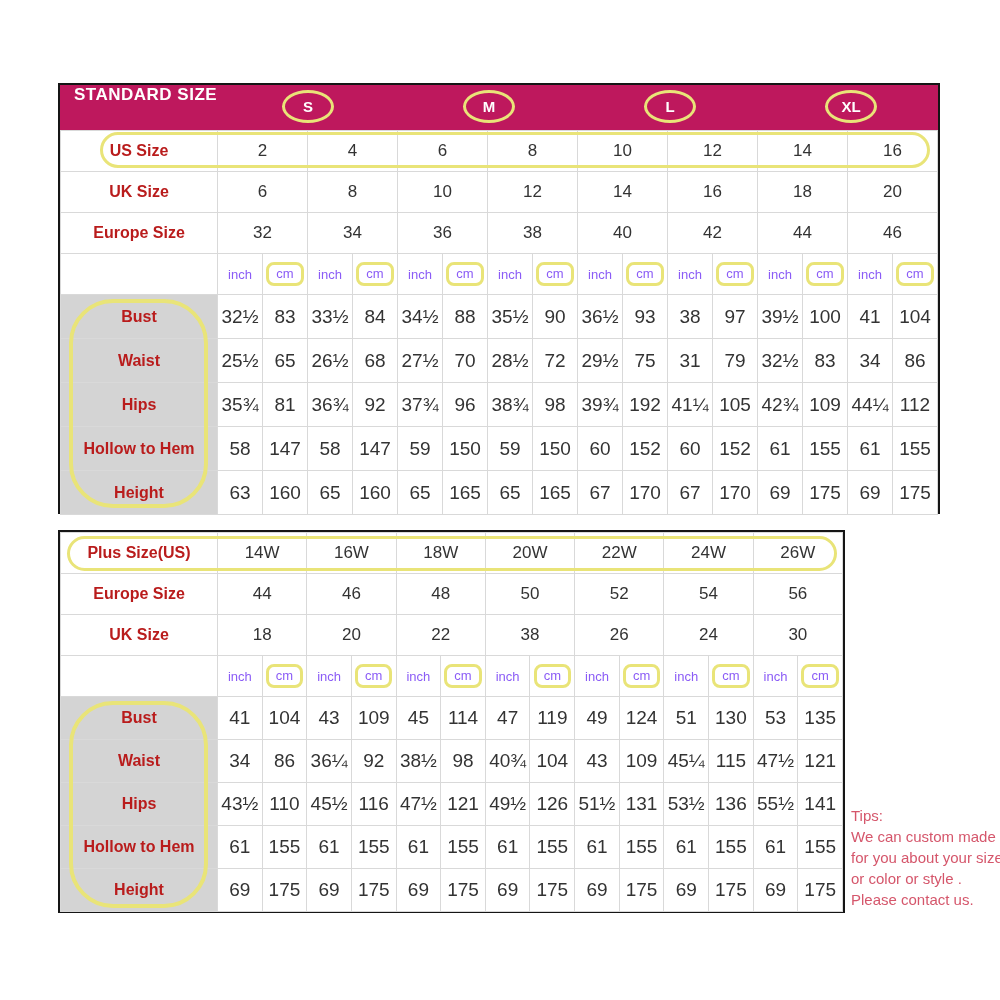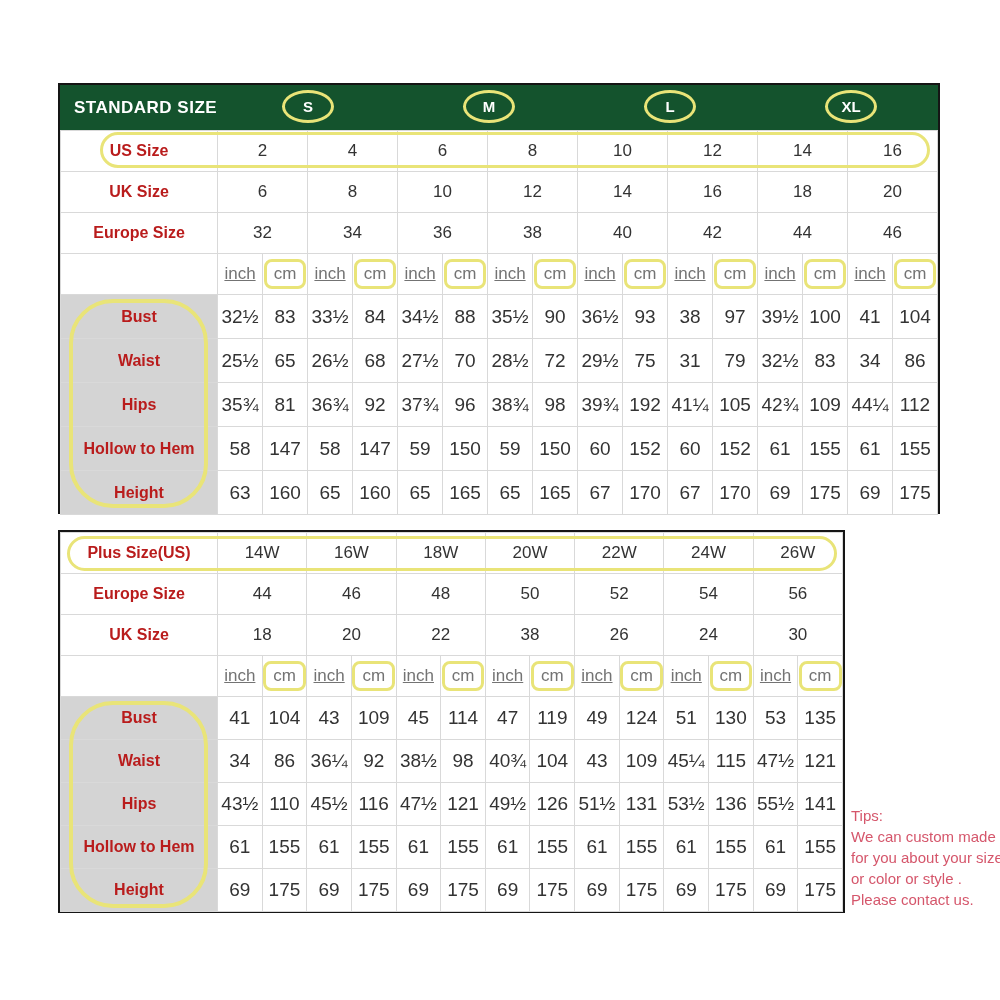--- a/index.html
+++ b/index.html
@@ -10,40 +10,40 @@
   }
   .page{position:absolute;inset:0;}
 
   
   .tbl-wrap{position:absolute;border:2px solid #151515;background:#fff;box-sizing:border-box;}
   .std-wrap{left:58px;top:83px;width:882px;height:431px;}
   .plus-wrap{left:58px;top:530px;width:787px;height:383px;}
 
   
   .std-header{
-    position:relative;height:45px;background:#14532d;color:#ffffff;
-    display:flex;align-items:center;box-sizing:border-box;padding-left:14px;
+    position:relative;height:45px;background:#be185d;color:#ffffff;
+    display:flex;box-sizing:border-box;padding-left:14px;
   }
   .std-title{font-size:17px;font-weight:700;letter-spacing:.5px;}
   .bubble{
     position:absolute;top:5px;width:52px;height:33px;box-sizing:border-box;
     border:3px solid #e9e478;border-radius:50%;
     color:#fff;font-weight:700;font-size:15px;
     display:flex;align-items:center;justify-content:center;
   }
   .b0{left:222px;} .b1{left:403px;} .b2{left:584px;} .b3{left:765px;}
 
   
   table{border-collapse:collapse;table-layout:fixed;width:100%;}
   col.c-label{width:157px;}
   td,th{border:1px solid #d9d9d9;text-align:center;padding:0;vertical-align:middle;background:#fff;}
   th.row-label{font-size:16px;font-weight:700;color:#b91c1c;}
   th.mlabel{background:#d4d4d4;}
   td.size-val{font-size:17px;color:#333;font-weight:400;}
-  td.unit-cell{font-size:17px;color:#737373;text-decoration:underline;}
+  td.unit-cell{font-size:13px;color:#8b5cf6;}
   td.mval{font-size:19px;color:#333;}
   tr.size-row{height:41px;}
   tr.unit-row{height:41px;}
   .std-wrap tr.measure-row{height:44px;}
   .plus-wrap tr.measure-row{height:43px;}
   .cmbox{
     display:inline-block;border:3px solid #e9e478;border-radius:8px;
     padding:1px 7px;line-height:1.25;
   }
 

